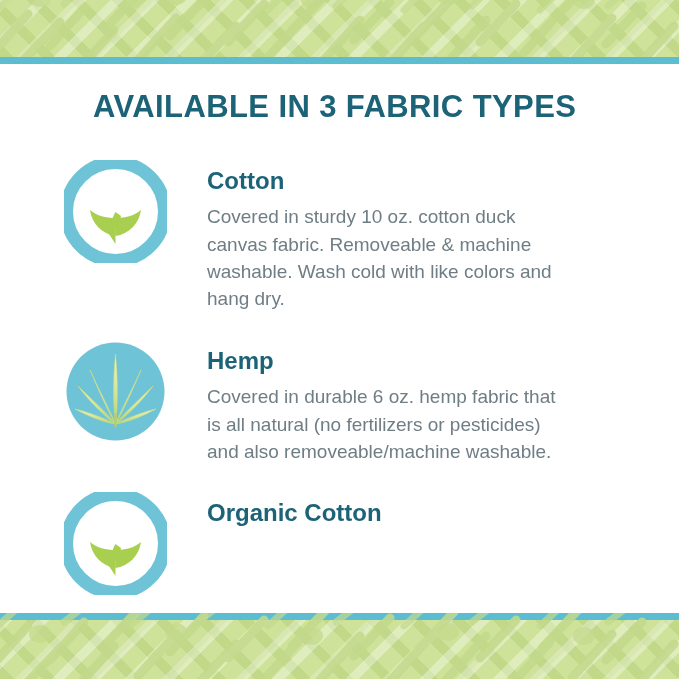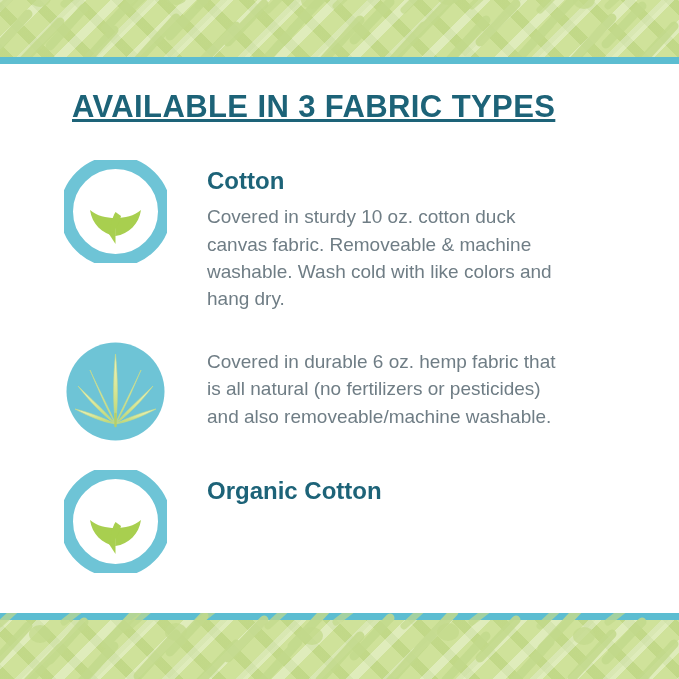--- a/index.html
+++ b/index.html
@@ -83,29 +83,28 @@
   .content {
     position: absolute;
     left: 0;
     top: 64px;
     width: 679px;
     height: 549px;
   }
 
   .page-title {
     position: absolute;
-    left: 72px;
+    left: 93px;
     top: 25px;
     font-size: 31px;
     font-weight: bold;
     letter-spacing: 0.4px;
     color: #1d6378;
     font-family: "Liberation Sans", sans-serif;
     white-space: nowrap;
-    text-decoration: underline;
   }
 
   .fabric-list {
     position: absolute;
     left: 0;
     top: 96px;
     width: 679px;
   }
 
   .fabric-row {
@@ -254,20 +253,21 @@
               <path d="M51.5 84 C58 68 69 48 77 30 C70 46 63 64 51.5 84 Z"></path>
               <path d="M51.5 84 C42 72 26 58 14 46 C26 62 38 74 51.5 84 Z"></path>
               <path d="M51.5 84 C61 72 77 58 89 46 C77 62 65 74 51.5 84 Z"></path>
               <path d="M51.5 84 C40 78 24 72 11 69 C26 77 39 82 51.5 84 Z"></path>
               <path d="M51.5 84 C63 78 79 72 92 69 C77 77 64 82 51.5 84 Z"></path>
             </g>
             <path d="M51.5 86 L51.5 74" stroke="#b4cf6a" stroke-width="2.5" stroke-linecap="round"></path>
           </svg>
         </div>
         <div class="fabric-text">
+          <p class="fabric-name">Hemp</p>
           <p class="fabric-desc">Covered in durable 6 oz. hemp fabric that is all natural (no fertilizers or pesticides) and also removeable/machine washable.</p>
         </div>
       </div>
 
       <div class="fabric-row">
         <div class="icon-badge">
           <svg width="103" height="103" viewBox="0 0 103 103">
             <circle cx="51.5" cy="51.5" r="49" fill="none" stroke="#6ec4d6" stroke-width="13"></circle>
             <g>
               <circle cx="51.5" cy="32" r="19" fill="#ffffff"></circle>

